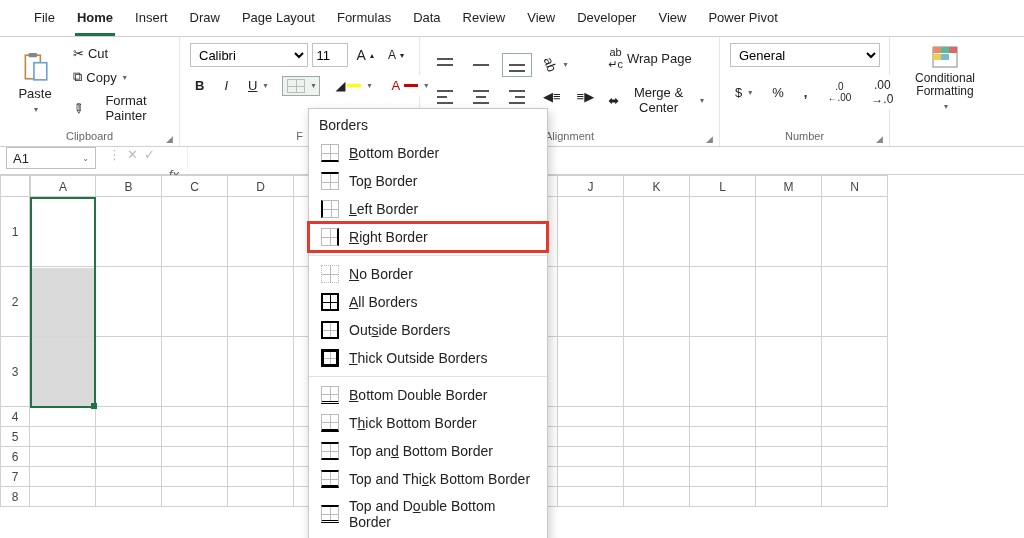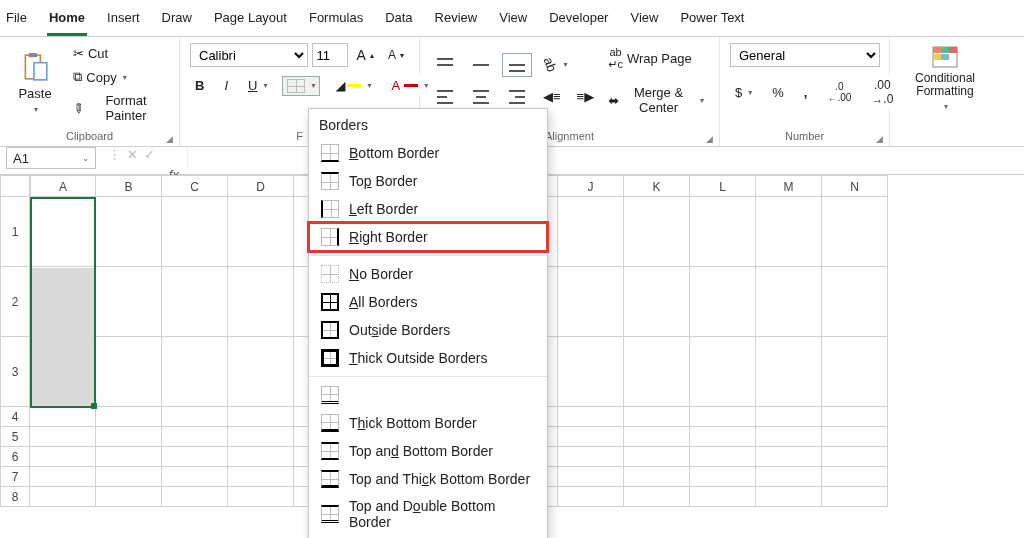--- a/index.html
+++ b/index.html
@@ -1,17 +1,17 @@
 <!DOCTYPE html>
 <html><head>
   <meta charset="utf-8">
   <style>
     * { box-sizing: border-box; margin: 0; padding: 0; font-family: "Segoe UI", Arial, sans-serif; }
     body { background: #fff; width: 1024px; height: 538px; overflow: hidden; font-size: 13px; color: #222; }
-    .menubar { display: flex; gap: 18px; padding: 6px 16px 0 4px; border-bottom: 1px solid #d0d0d0; }
+    .menubar { display: flex; gap: 18px; padding: 6px 16px 0 32px; border-bottom: 1px solid #d0d0d0; }
     .menubar span { padding: 4px 2px 8px 2px; cursor: pointer; }
     .menubar .active { font-weight: 700; border-bottom: 3px solid #217346; }
     .ribbon { display: flex; border-bottom: 1px solid #d0d0d0; height: 110px; background:#fff; position: relative; }
     .group { border-right: 1px solid #e6e6e6; padding: 6px 10px 2px 10px; display: flex; flex-direction: column; justify-content: space-between; position: relative; }
     .group-label { text-align: center; font-size: 11px; color: #666; padding-bottom: 2px; }
     .group-label .launcher { position:absolute; right:6px; bottom:2px; font-size:9px; color:#888; }
     .btn { background:#fff; border:1px solid transparent; padding:2px 4px; cursor:pointer; display:inline-flex; align-items:center; gap:4px; font-size:13px; color:#222; }
     .big { flex-direction: column; height: 72px; width: 54px; }
     .caret { font-size:8px; color:#666; margin-left:2px;}
     select,input.sz{border:1px solid #c0c0c0; height:24px; font-size:13px; padding:0 4px; background:#fff;}
@@ -80,21 +80,21 @@
     <span class="active">Home</span>
     <span>Insert</span>
     <span>Draw</span>
     <span>Page Layout</span>
     <span>Formulas</span>
     <span>Data</span>
     <span>Review</span>
     <span>View</span>
     <span>Developer</span>
     <span>View</span>
-    <span>Power Text</span>
+    <span>Power Pivot</span>
   </div>
 
 <div class="ribbon">
 
   <div class="group" style="width:180px">
     <div class="row">
       <button class="btn big">
         <svg class="iconbox" style="width:26px;height:30px" viewBox="0 0 24 28">
             <rect x="3" y="3" width="14" height="22" fill="#fff" stroke="#c08a3e" stroke-width="1.5"></rect>
             <rect x="6" y="1" width="8" height="4" rx="1" fill="#888"></rect>
@@ -469,20 +469,21 @@
       </div>
       <div class="mi">
         <span class="bic thick"></span>
         <span><span class="u">T</span>hick Outside Borders</span>
       </div>
     </div>
   <div class="sep"></div>
   <div>
       <div class="mi">
         <span class="bic dbl"></span>
+        <span><span class="u">B</span>ottom Double Border</span>
       </div>
       <div class="mi">
         <span class="bic thkbt"></span>
         <span>T<span class="u">h</span>ick Bottom Border</span>
       </div>
       <div class="mi">
         <span class="bic tb"></span>
         <span>Top an<span class="u">d</span> Bottom Border</span>
       </div>
       <div class="mi">

